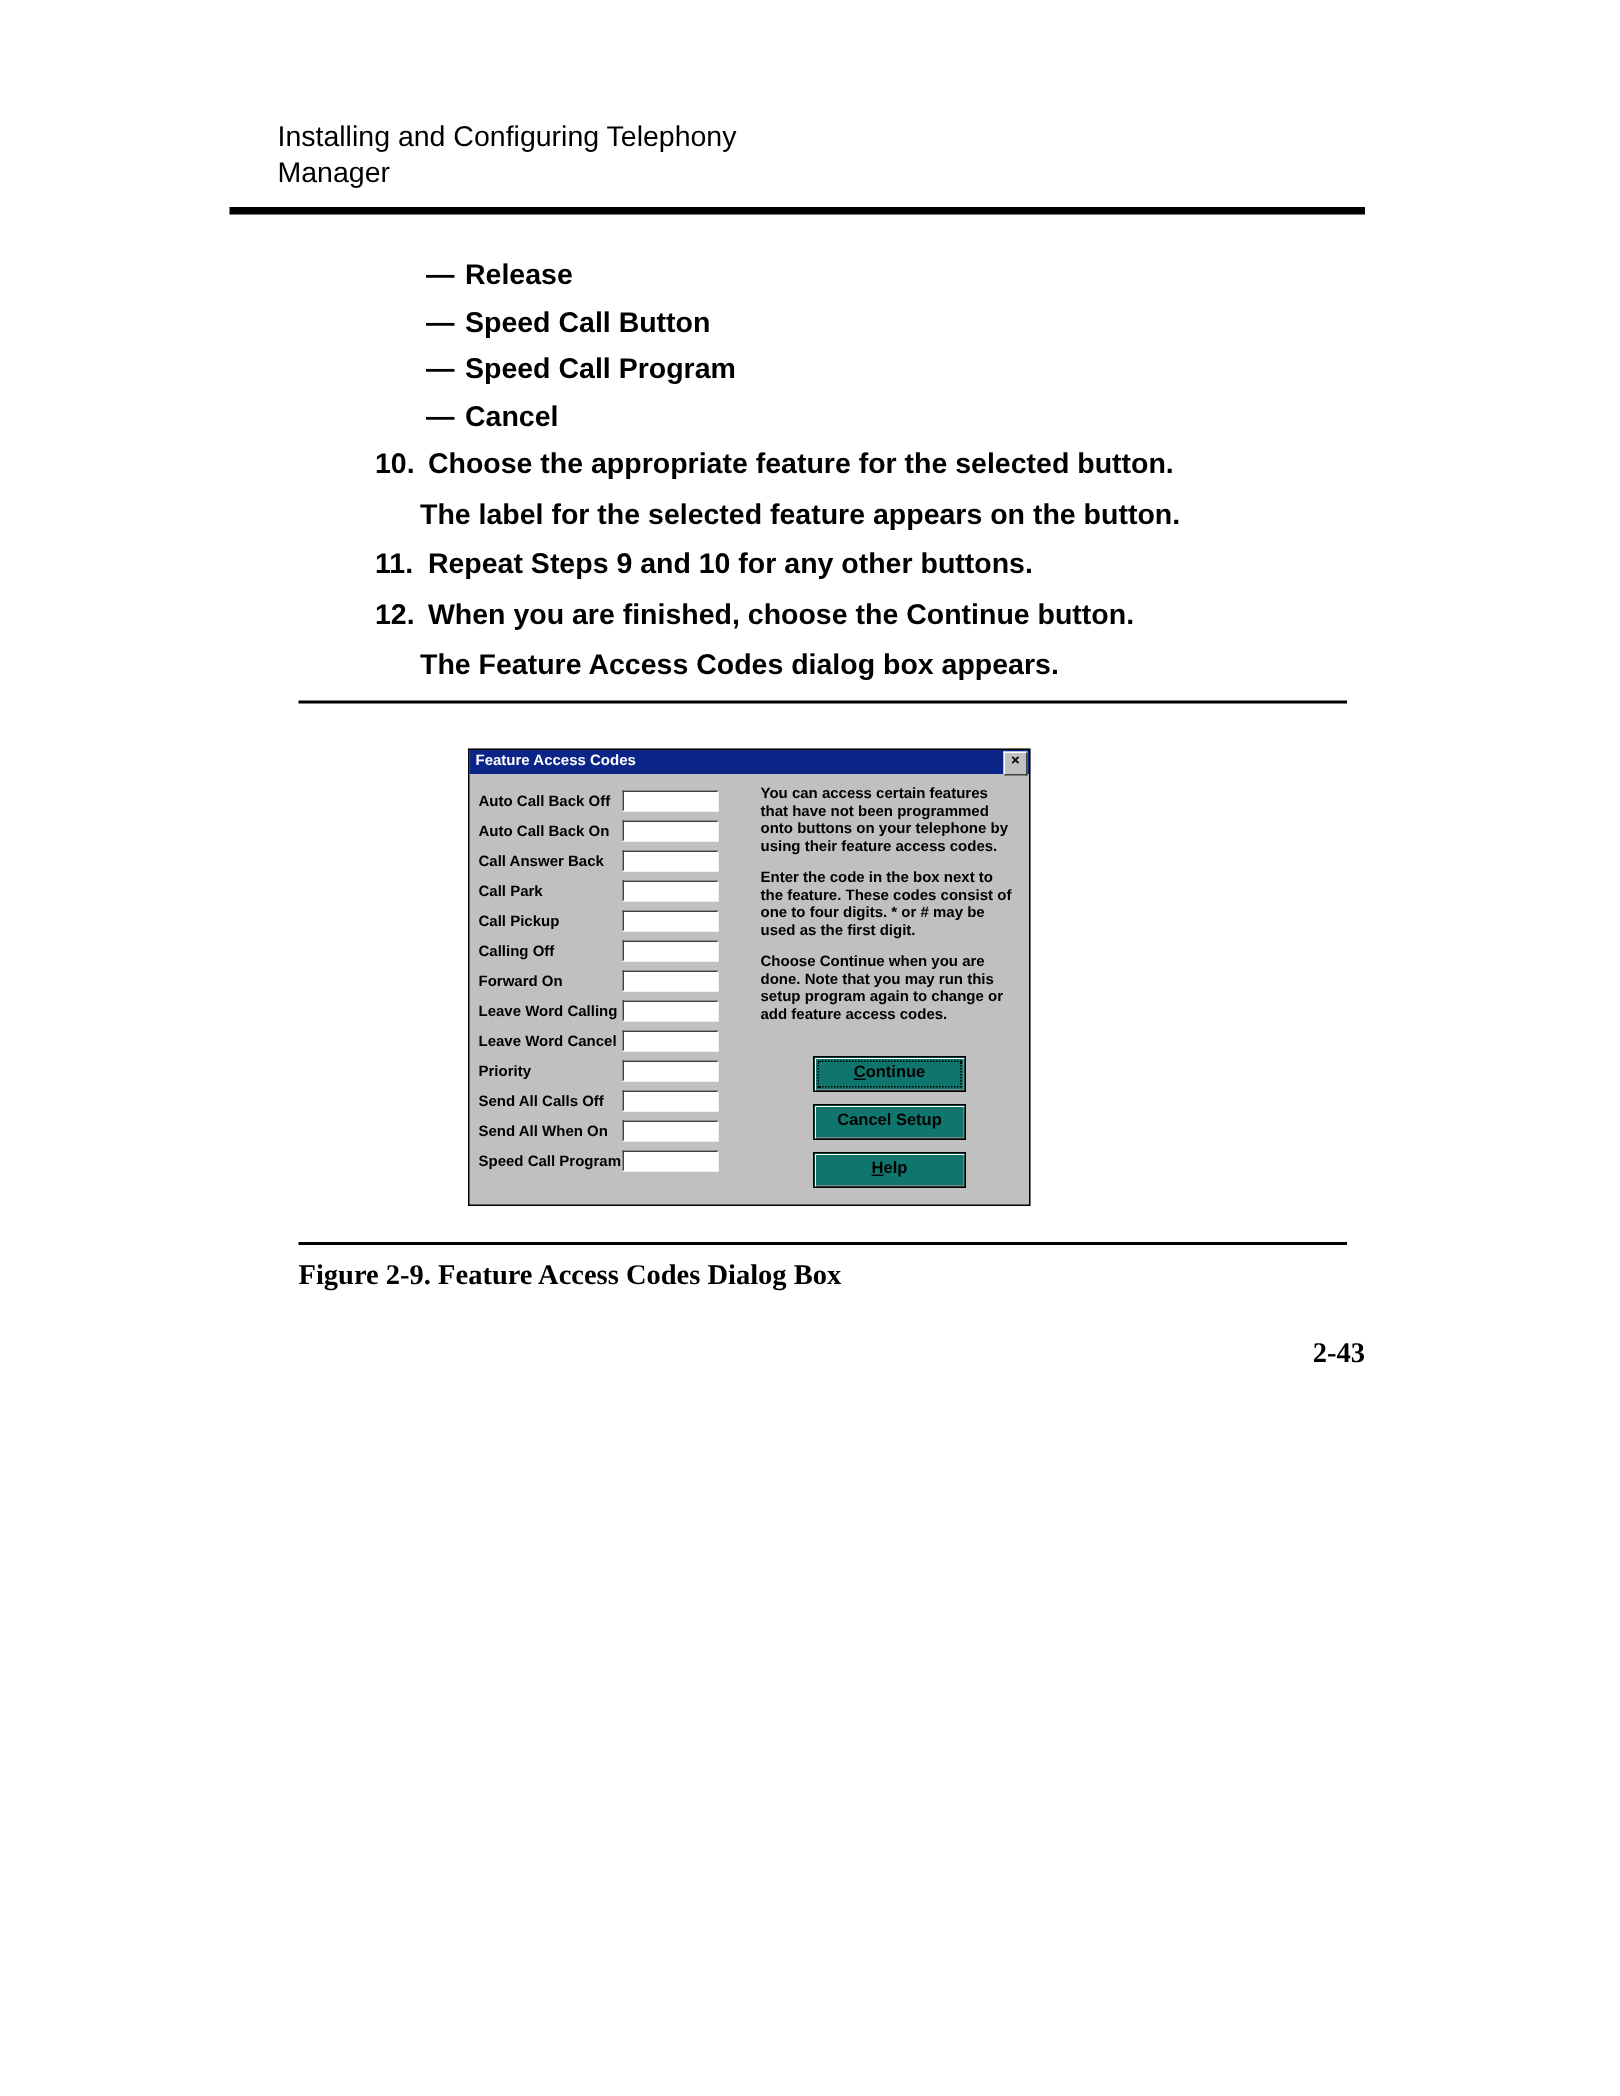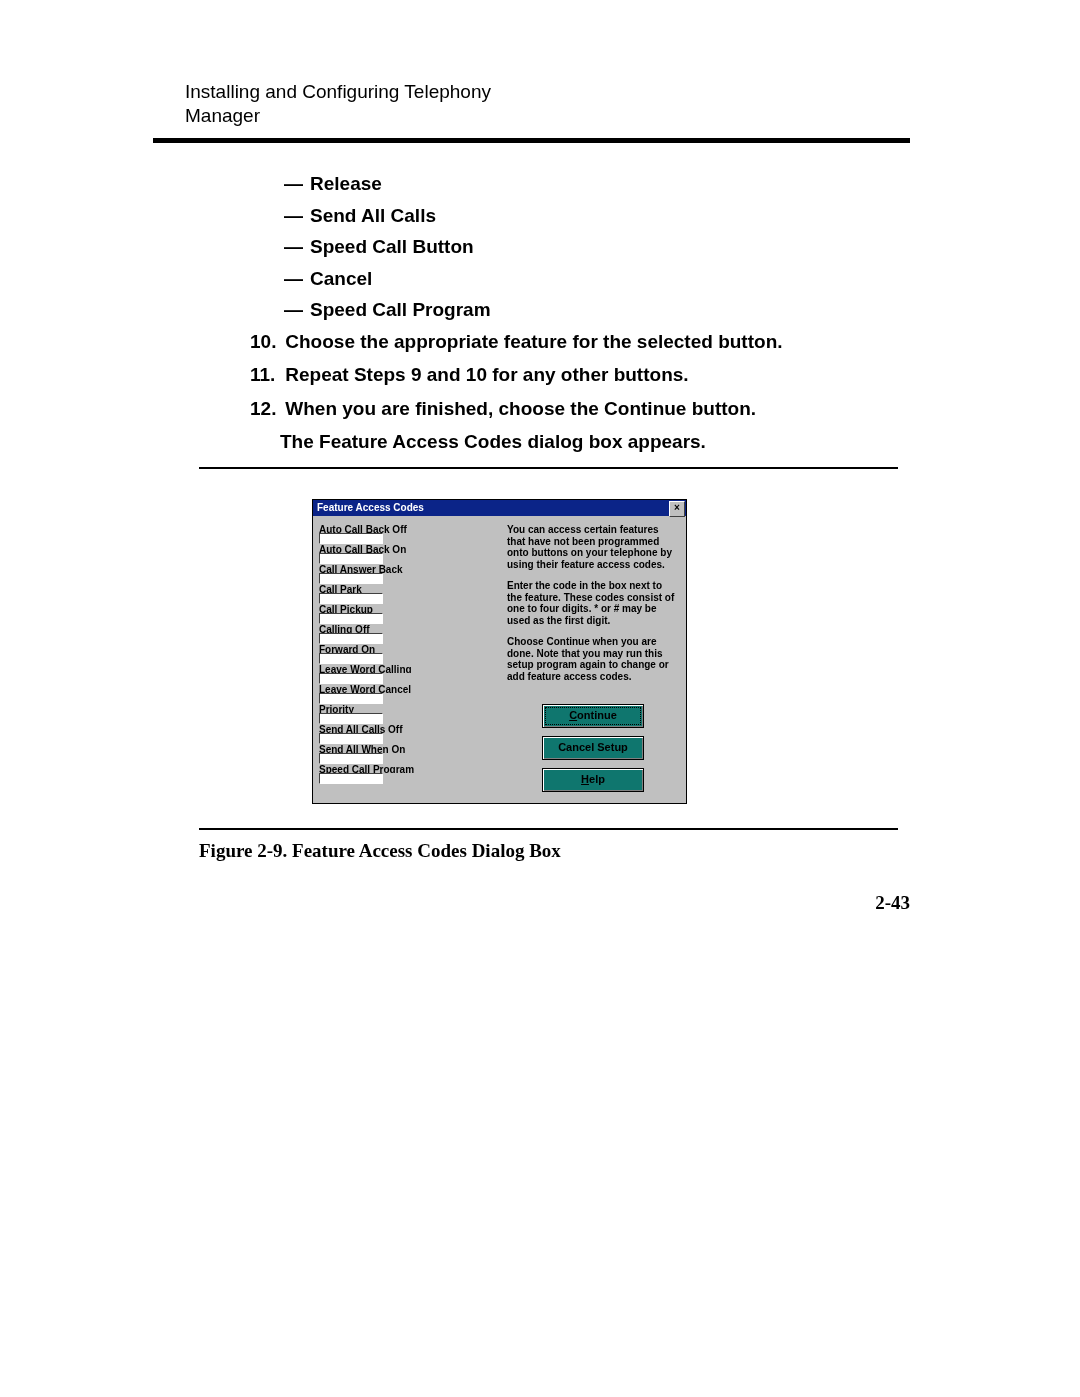--- a/index.html
+++ b/index.html
@@ -87,21 +87,21 @@
   .dlg-body{
     position:relative;height:286px;
     padding:6px 6px 0 6px;
   }
   .feat-col{
     position:absolute;left:6px;top:8px;
     width:170px;
   }
   .feat-row{
     height:20px;
-    display:flex;flex-direction:column;
+    display:flex;align-items:center;
   }
   .feat-label{
     width:96px;
     font-weight:bold;font-size:10px;
     white-space:nowrap;overflow:hidden;
   }
   .feat-input{
     width:64px;height:14px;
     background:#fff;
     border:1px solid #808080;
@@ -137,31 +137,31 @@
 <body>
 
 <div class="page">
 
   <div class="running-head">Installing and Configuring Telephony Manager</div>
   <div class="head-rule"></div>
 
   <div class="body-col">
     <div class="dash-list">
       <div class="row"><span class="dash">—</span><span>Release</span></div>
-      <div class="row"><span class="dash">—</span><span>Send All Calls</span></div>
       <div class="row"><span class="dash">—</span><span>Speed Call Button</span></div>
+      <div class="row"><span class="dash">—</span><span>Speed Call Program</span></div>
       <div class="row"><span class="dash">—</span><span>Cancel</span></div>
-      <div class="row"><span class="dash">—</span><span>Speed Call Program</span></div>
     </div>
 
     <div class="num-block">
       <div class="row">
         <span class="num">10.</span>
         <span class="num-txt">Choose the appropriate feature for the selected button.</span>
       </div>
+      <div class="cont">The label for the selected feature appears on the button.</div>
 
       <div class="row">
         <span class="num">11.</span>
         <span class="num-txt">Repeat Steps 9 and 10 for any other buttons.</span>
       </div>
 
       <div class="row">
         <span class="num">12.</span>
         <span class="num-txt">When you are finished, choose the Continue button.</span>
       </div>

